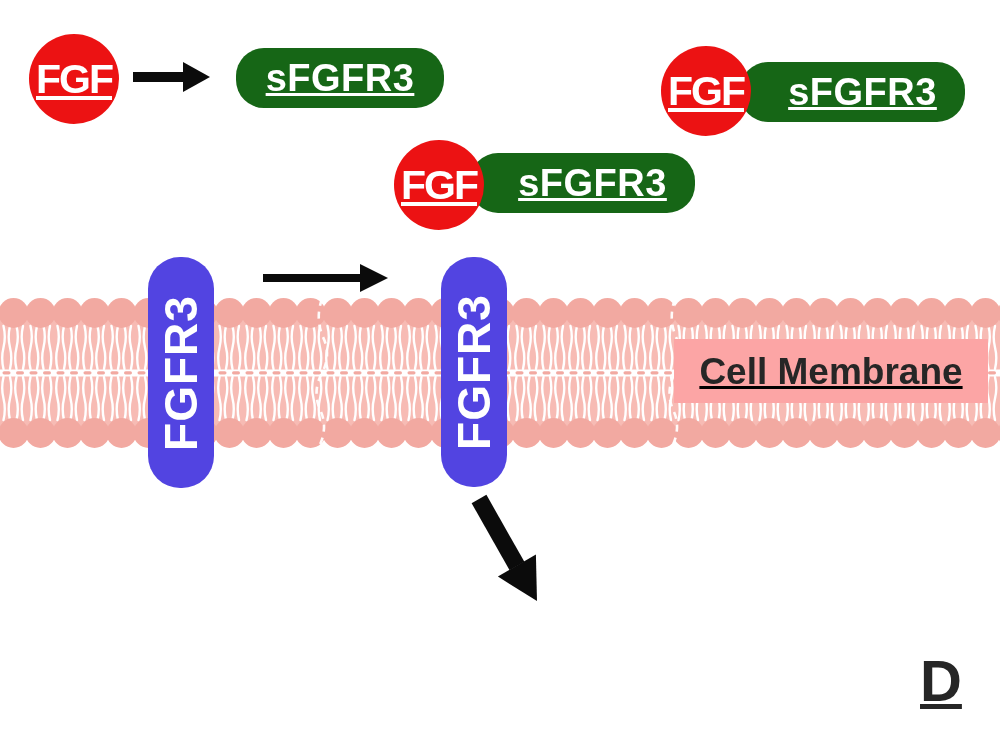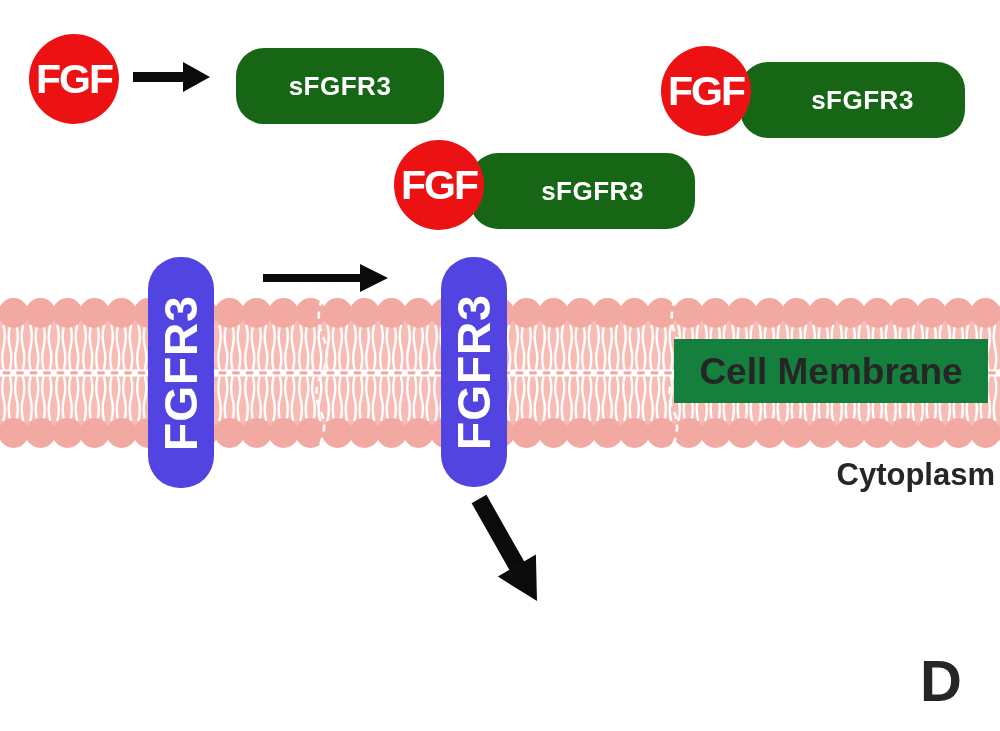--- a/index.html
+++ b/index.html
@@ -1,50 +1,50 @@
 <!DOCTYPE html>
 <html style="--fgf-red: #EC1213; --sfgfr3-green: #166616; --fgfr3-purple: #5244E1; --membrane-head: #F2A9A1; --membrane-body: #F7BBB4; --arrow-black: #0B0B0B; --label-dark: #262626;"><head>
 <meta charset="utf-8">
 <style>
   html,body{margin:0;padding:0;background:#ffffff;}
   .stage{
     position:relative;width:1000px;height:731px;background:#ffffff;overflow:hidden;
     font-family:"Liberation Sans","DejaVu Sans",sans-serif;
   }
-  .abs{position:absolute;}
+  .abs{position:absolute;text-decoration:underline;}
   
   .fgf-circle{
     width:90px;height:90px;border-radius:50%;
     background:var(--fgf-red,#EC1213);
     display:flex;align-items:center;justify-content:center;
     color:#fff;font-weight:bold;font-size:41px;letter-spacing:-2px;
     z-index:6;
   }
   .pill{
-    height:76px;border-radius:28px;
+    height:60px;border-radius:28px;
     background:var(--sfgfr3-green,#166616);
     display:flex;align-items:center;justify-content:center;
-    color:#fff;font-weight:bold;font-size:26px;letter-spacing:0.5px;
+    color:#fff;font-weight:bold;font-size:38px;letter-spacing:0.5px;
     z-index:5;
   }
   .pill.offset{padding-left:20px;}
   .receptor{
     width:66px;border-radius:32px;
     background:var(--fgfr3-purple,#5244E1);
     z-index:4;
   }
   .receptor .vtext{
     position:absolute;left:50%;top:50%;
     transform:translate(-50%,-50%) rotate(-90deg);
     color:#fff;font-weight:bold;font-size:46px;letter-spacing:1px;white-space:nowrap;
   }
   
   .dark-label{color:var(--label-dark,#262626);font-weight:bold;line-height:1;}
   .cm-box{
-    background:#15803d;display:flex;align-items:center;justify-content:center;
+    background:#fca5a5;display:flex;align-items:center;justify-content:center;
     z-index:5;
   }
   .svg-layer{position:absolute;left:0;top:0;z-index:1;}
   .mem-body{fill:var(--membrane-body,#F7BBB4);}
   .mem-head{fill:var(--membrane-head,#F2A9A1);}
   .mem-tail{stroke:#ffffff;stroke-width:2.4;fill:none;stroke-linecap:round;}
   .mem-mid{fill:#ffffff;}
   .mem-dash{fill:var(--membrane-head,#F2A9A1);}
   .seam{stroke:#ffffff;stroke-width:2.6;fill:none;stroke-dasharray:7 6;opacity:.95;}
   .arrow-fill{fill:var(--arrow-black,#0B0B0B);}
@@ -121,18 +121,17 @@
   <div class="abs receptor" style="left:148px;top:257px;height:231px;">
     <span class="vtext">FGFR3</span>
   </div>
   <div class="abs receptor" style="left:441px;top:257px;height:230px;">
     <span class="vtext">FGFR3</span>
   </div>
 
   <div class="abs cm-box" style="left:674px;top:339px;width:314px;height:64px;">
     <span class="dark-label" style="font-size:37px;">Cell Membrane</span>
   </div>
-  <div class="abs dark-label" style="left:820px;top:459px;width:175px;font-size:31px;text-align:right;">Cytoplasm</div>
 
 
   <div class="abs dark-label" style="left:920px;top:652px;font-size:58px;">D</div>
 
 </div>
 
 </body></html>

